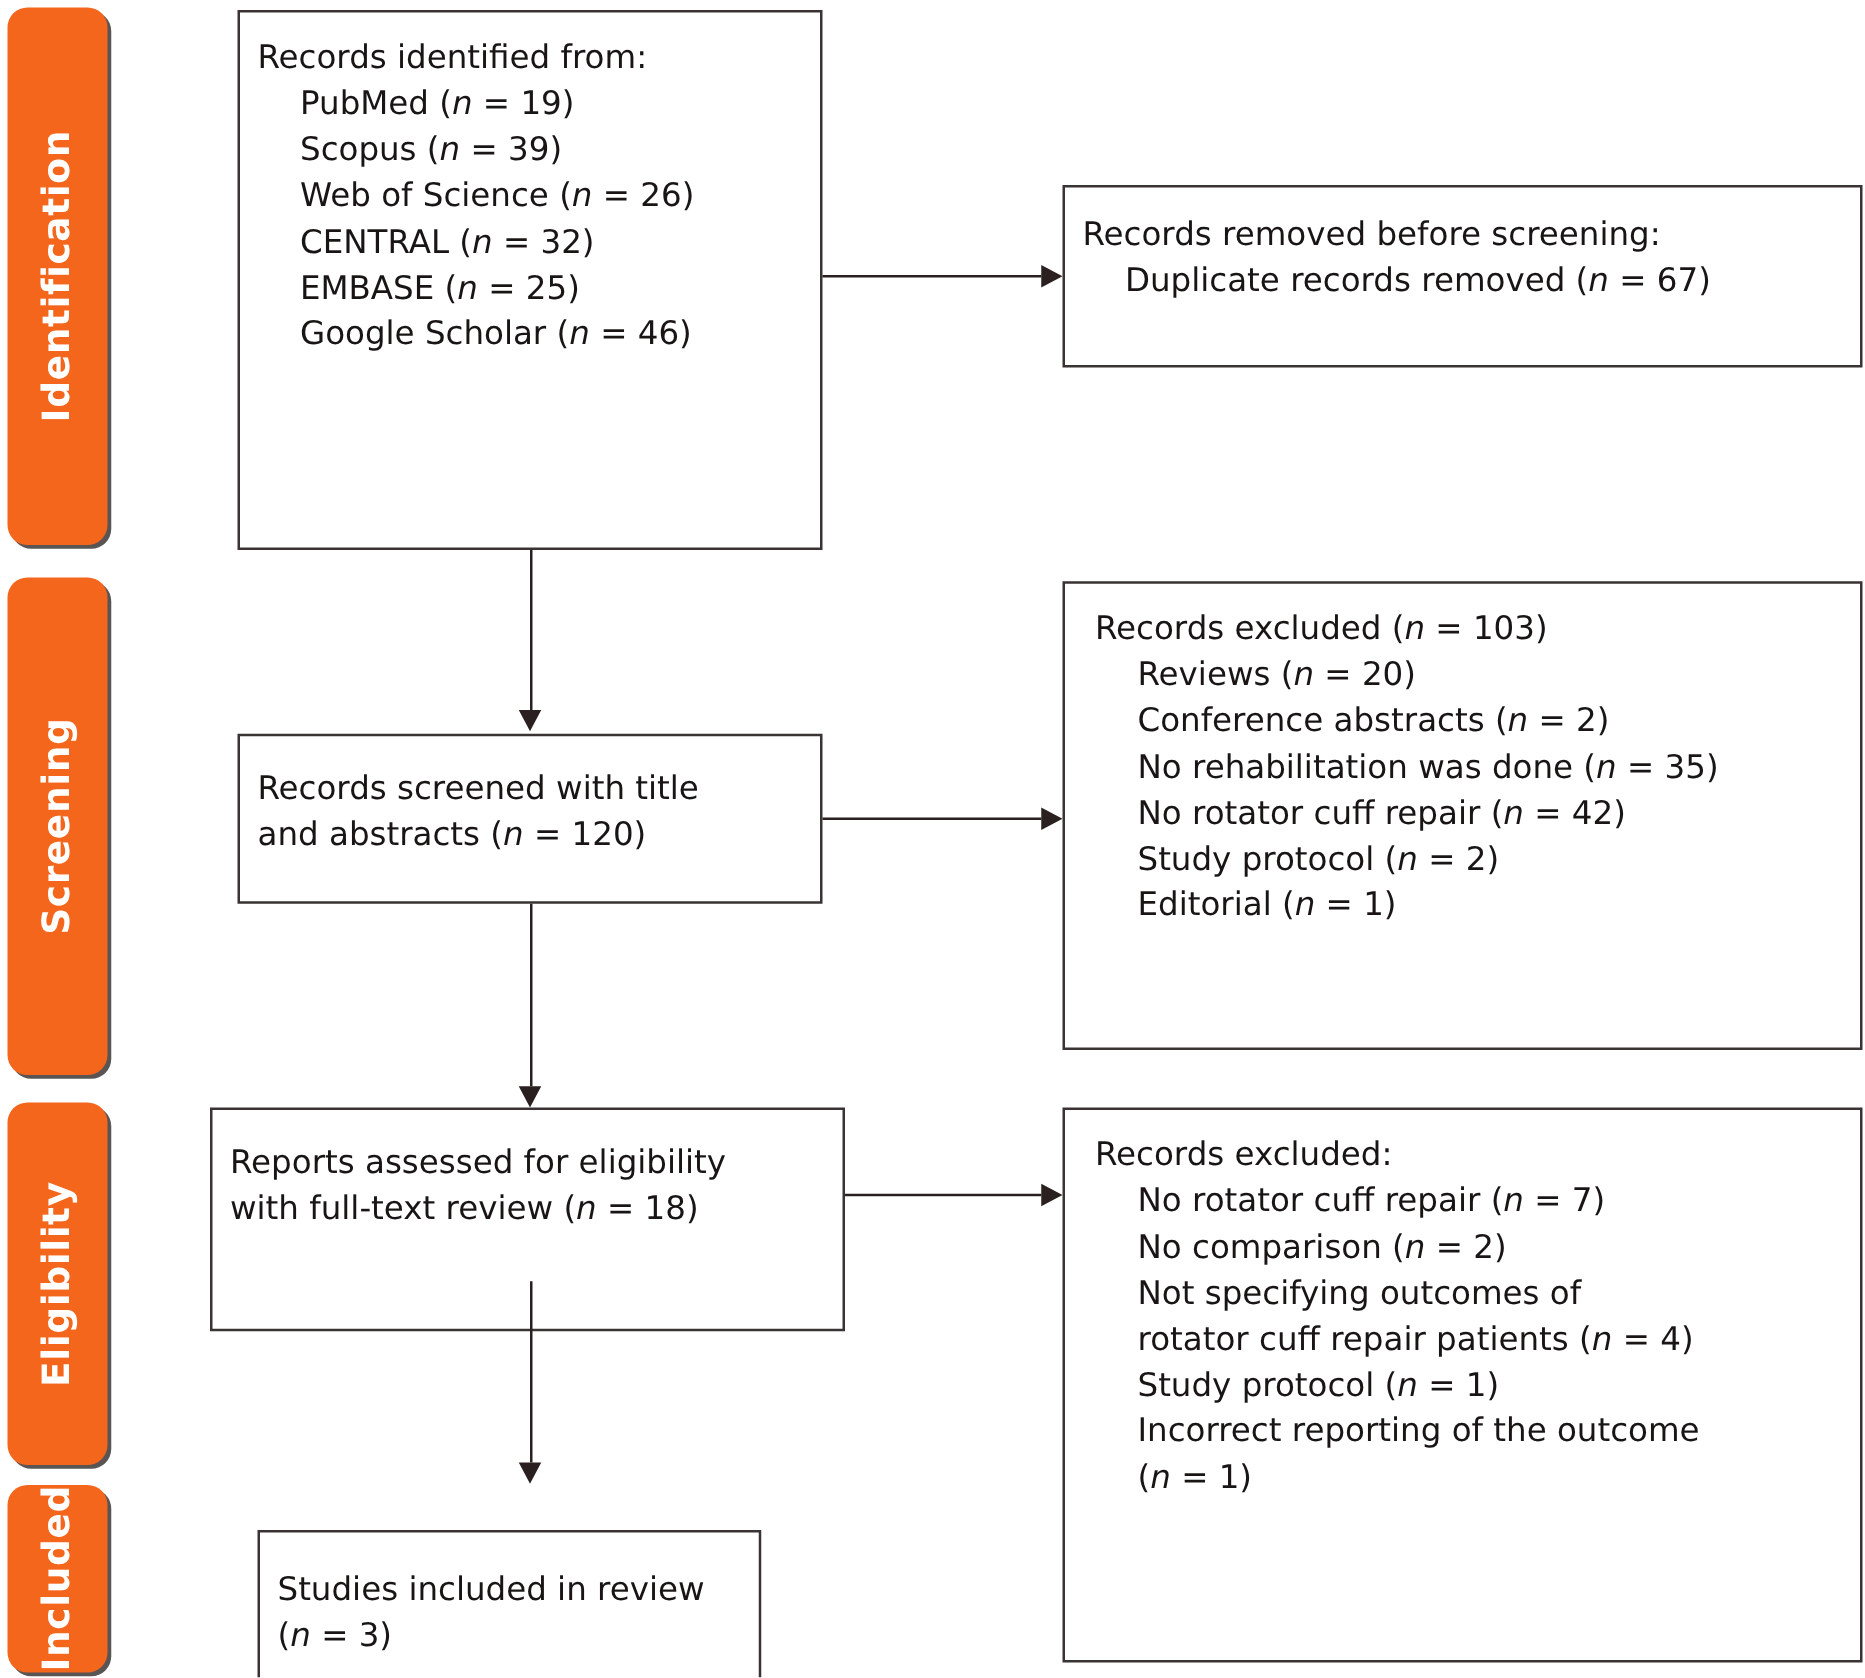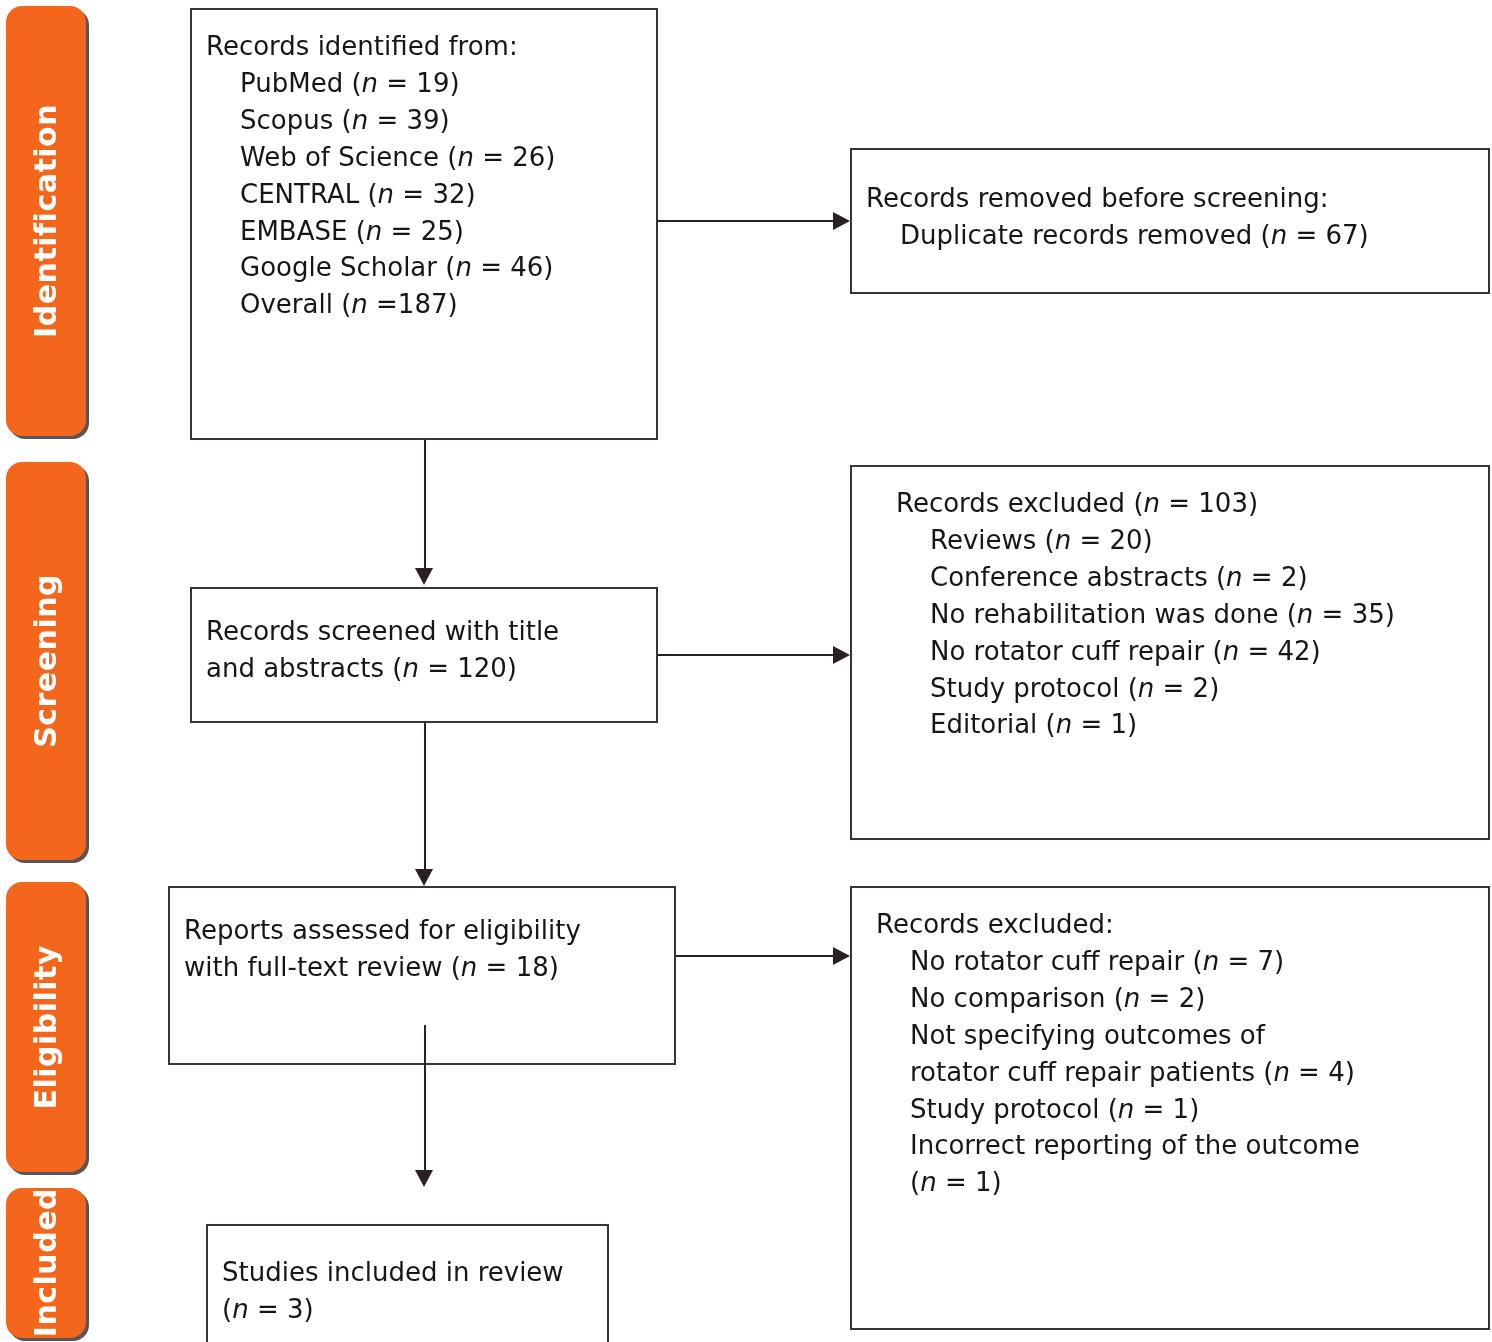--- a/index.html
+++ b/index.html
@@ -109,46 +109,45 @@
 
   <div class="box" style="left:190px; top:8px; width:468px; height:432px;">
     <div class="inner" style="padding-top:18px;">
       <div class="ln">Records identified from:</div>
       <div class="ln ind1">PubMed (<i>n</i> = 19)</div>
       <div class="ln ind1">Scopus (<i>n</i> = 39)</div>
       <div class="ln ind1">Web of Science (<i>n</i> = 26)</div>
       <div class="ln ind1">CENTRAL (<i>n</i> = 32)</div>
       <div class="ln ind1">EMBASE (<i>n</i> = 25)</div>
       <div class="ln ind1">Google Scholar (<i>n</i> = 46)</div>
-      <div class="ln ind1">Overall (<i>n</i> =187)</div>
     </div>
   </div>
 
   <div class="box" style="left:850px; top:148px; width:640px; height:146px;">
-    <div class="inner" style="padding-top:20px; margin-top:10px;">
+    <div class="inner" style="padding-top:20px; ">
       <div class="ln">Records removed before screening:</div>
       <div class="ln ind1">Duplicate records removed (<i>n</i> = 67)</div>
     </div>
   </div>
 
   <div class="h-line" style="left:658px; top:220px; width:175px;"></div>
   <div class="arrow-right" style="left:833px; top:212px;"></div>
 
   <div class="v-line" style="left:424px; top:440px; height:128px;"></div>
   <div class="arrow-down" style="left:415px; top:568px;"></div>
 
   <div class="box centered" style="left:190px; top:587px; width:468px; height:136px;">
     <div class="inner" style="padding-top:24px;">
       <div class="ln">Records screened with title</div>
       <div class="ln">and abstracts (<i>n</i> = 120)</div>
     </div>
   </div>
 
   <div class="box" style="left:850px; top:465px; width:640px; height:375px;">
-    <div class="inner" style="padding-top:18px; padding-left:24px;margin-left:20px;">
+    <div class="inner" style="padding-top:18px; padding-left:24px;">
       <div class="ln">Records excluded (<i>n</i> = 103)</div>
       <div class="ln ind1">Reviews (<i>n</i> = 20)</div>
       <div class="ln ind1">Conference abstracts (<i>n</i> = 2)</div>
       <div class="ln ind1">No rehabilitation was done (<i>n</i> = 35)</div>
       <div class="ln ind1">No rotator cuff repair (<i>n</i> = 42)</div>
       <div class="ln ind1">Study protocol (<i>n</i> = 2)</div>
       <div class="ln ind1">Editorial (<i>n</i> = 1)</div>
     </div>
   </div>
 

